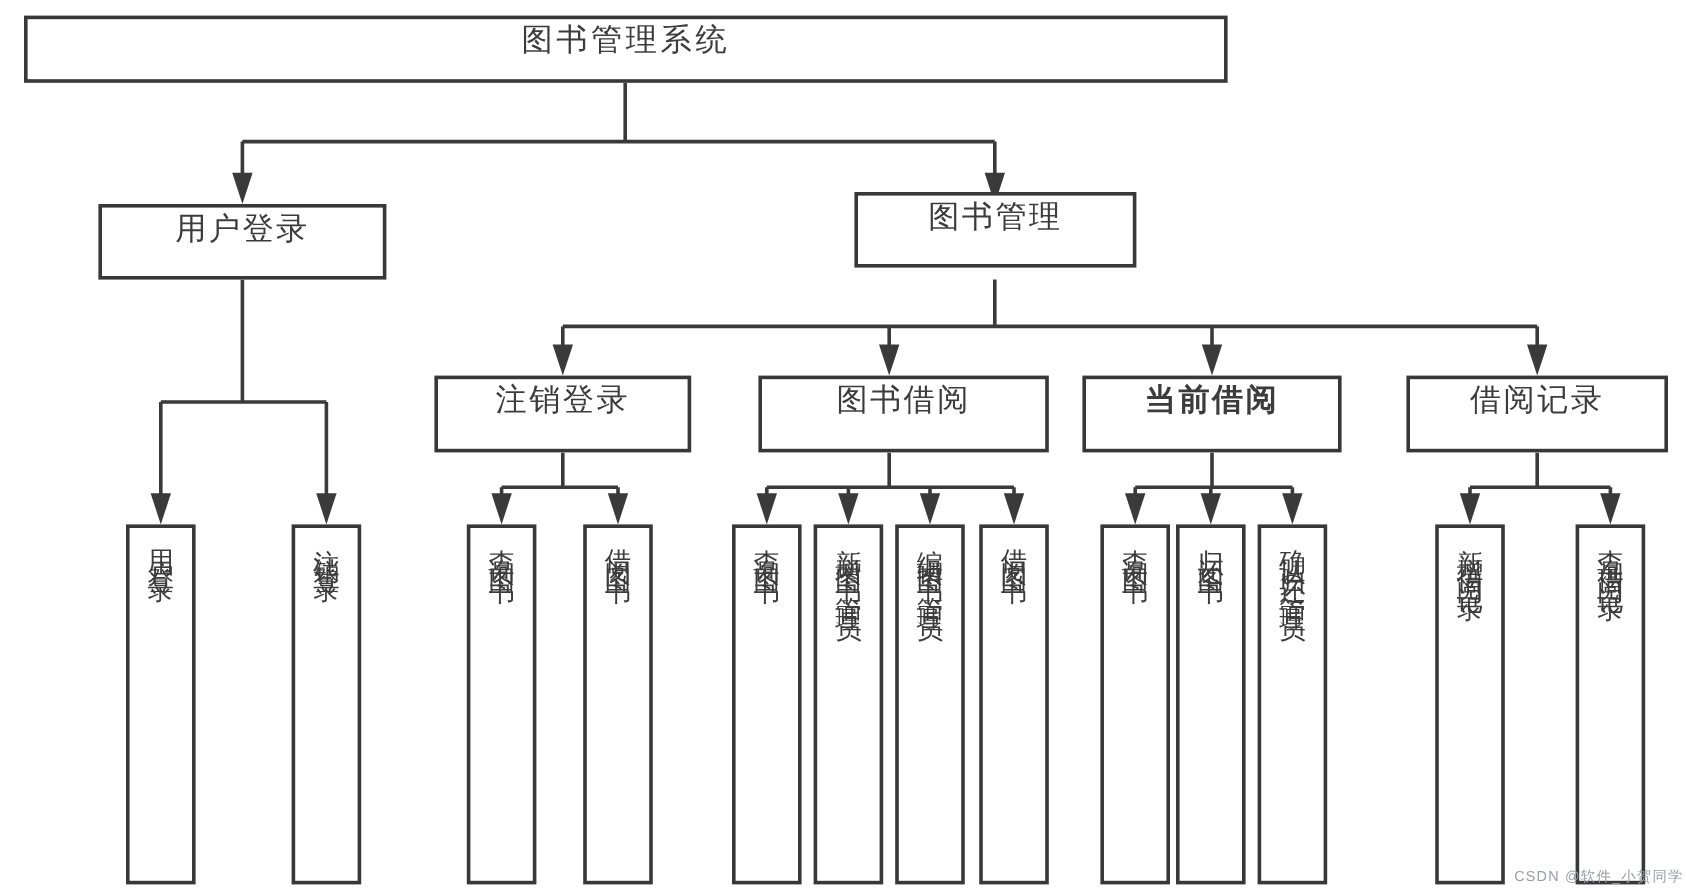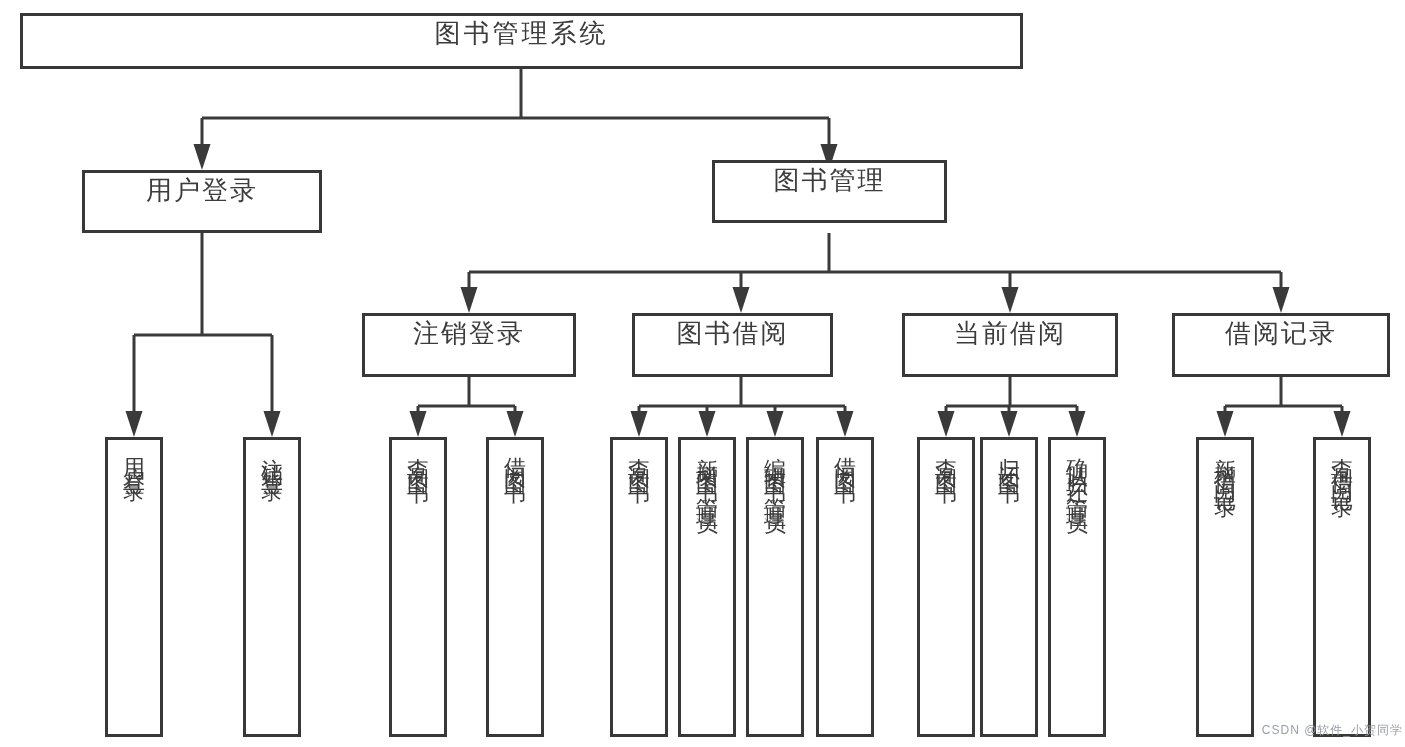--- a/index.html
+++ b/index.html
@@ -83,24 +83,24 @@
   <div class="node" style="left:82px;top:170px;width:240px;height:63px;">
     <span class="hlabel">用户登录</span>
   </div>
   <div class="node" style="left:712px;top:160px;width:235px;height:63px;">
     <span class="hlabel">图书管理</span>
   </div>
 
   <div class="node" style="left:362px;top:313px;width:214px;height:64px;">
     <span class="hlabel">注销登录</span>
   </div>
-  <div class="node" style="left:632px;top:313px;width:201px;height:64px;">
+  <div class="node" style="left:632px;top:313px;width:242px;height:64px;">
     <span class="hlabel">图书借阅</span>
   </div>
-  <div class="node" style="left:902px;top:313px;width:216px;height:64px;">
+  <div class="node" style="left:902px;top:313px;width:216px;height:64px;font-weight:bold;">
     <span class="hlabel">当前借阅</span>
   </div>
   <div class="node" style="left:1172px;top:313px;width:218px;height:64px;">
     <span class="hlabel">借阅记录</span>
   </div>
 
   <div class="node leaf" style="left:105px;top:437px;width:58px;height:300px;">
     <span class="vlabel">用户登录</span>
   </div>
   <div class="node leaf" style="left:243px;top:437px;width:58px;height:300px;">

